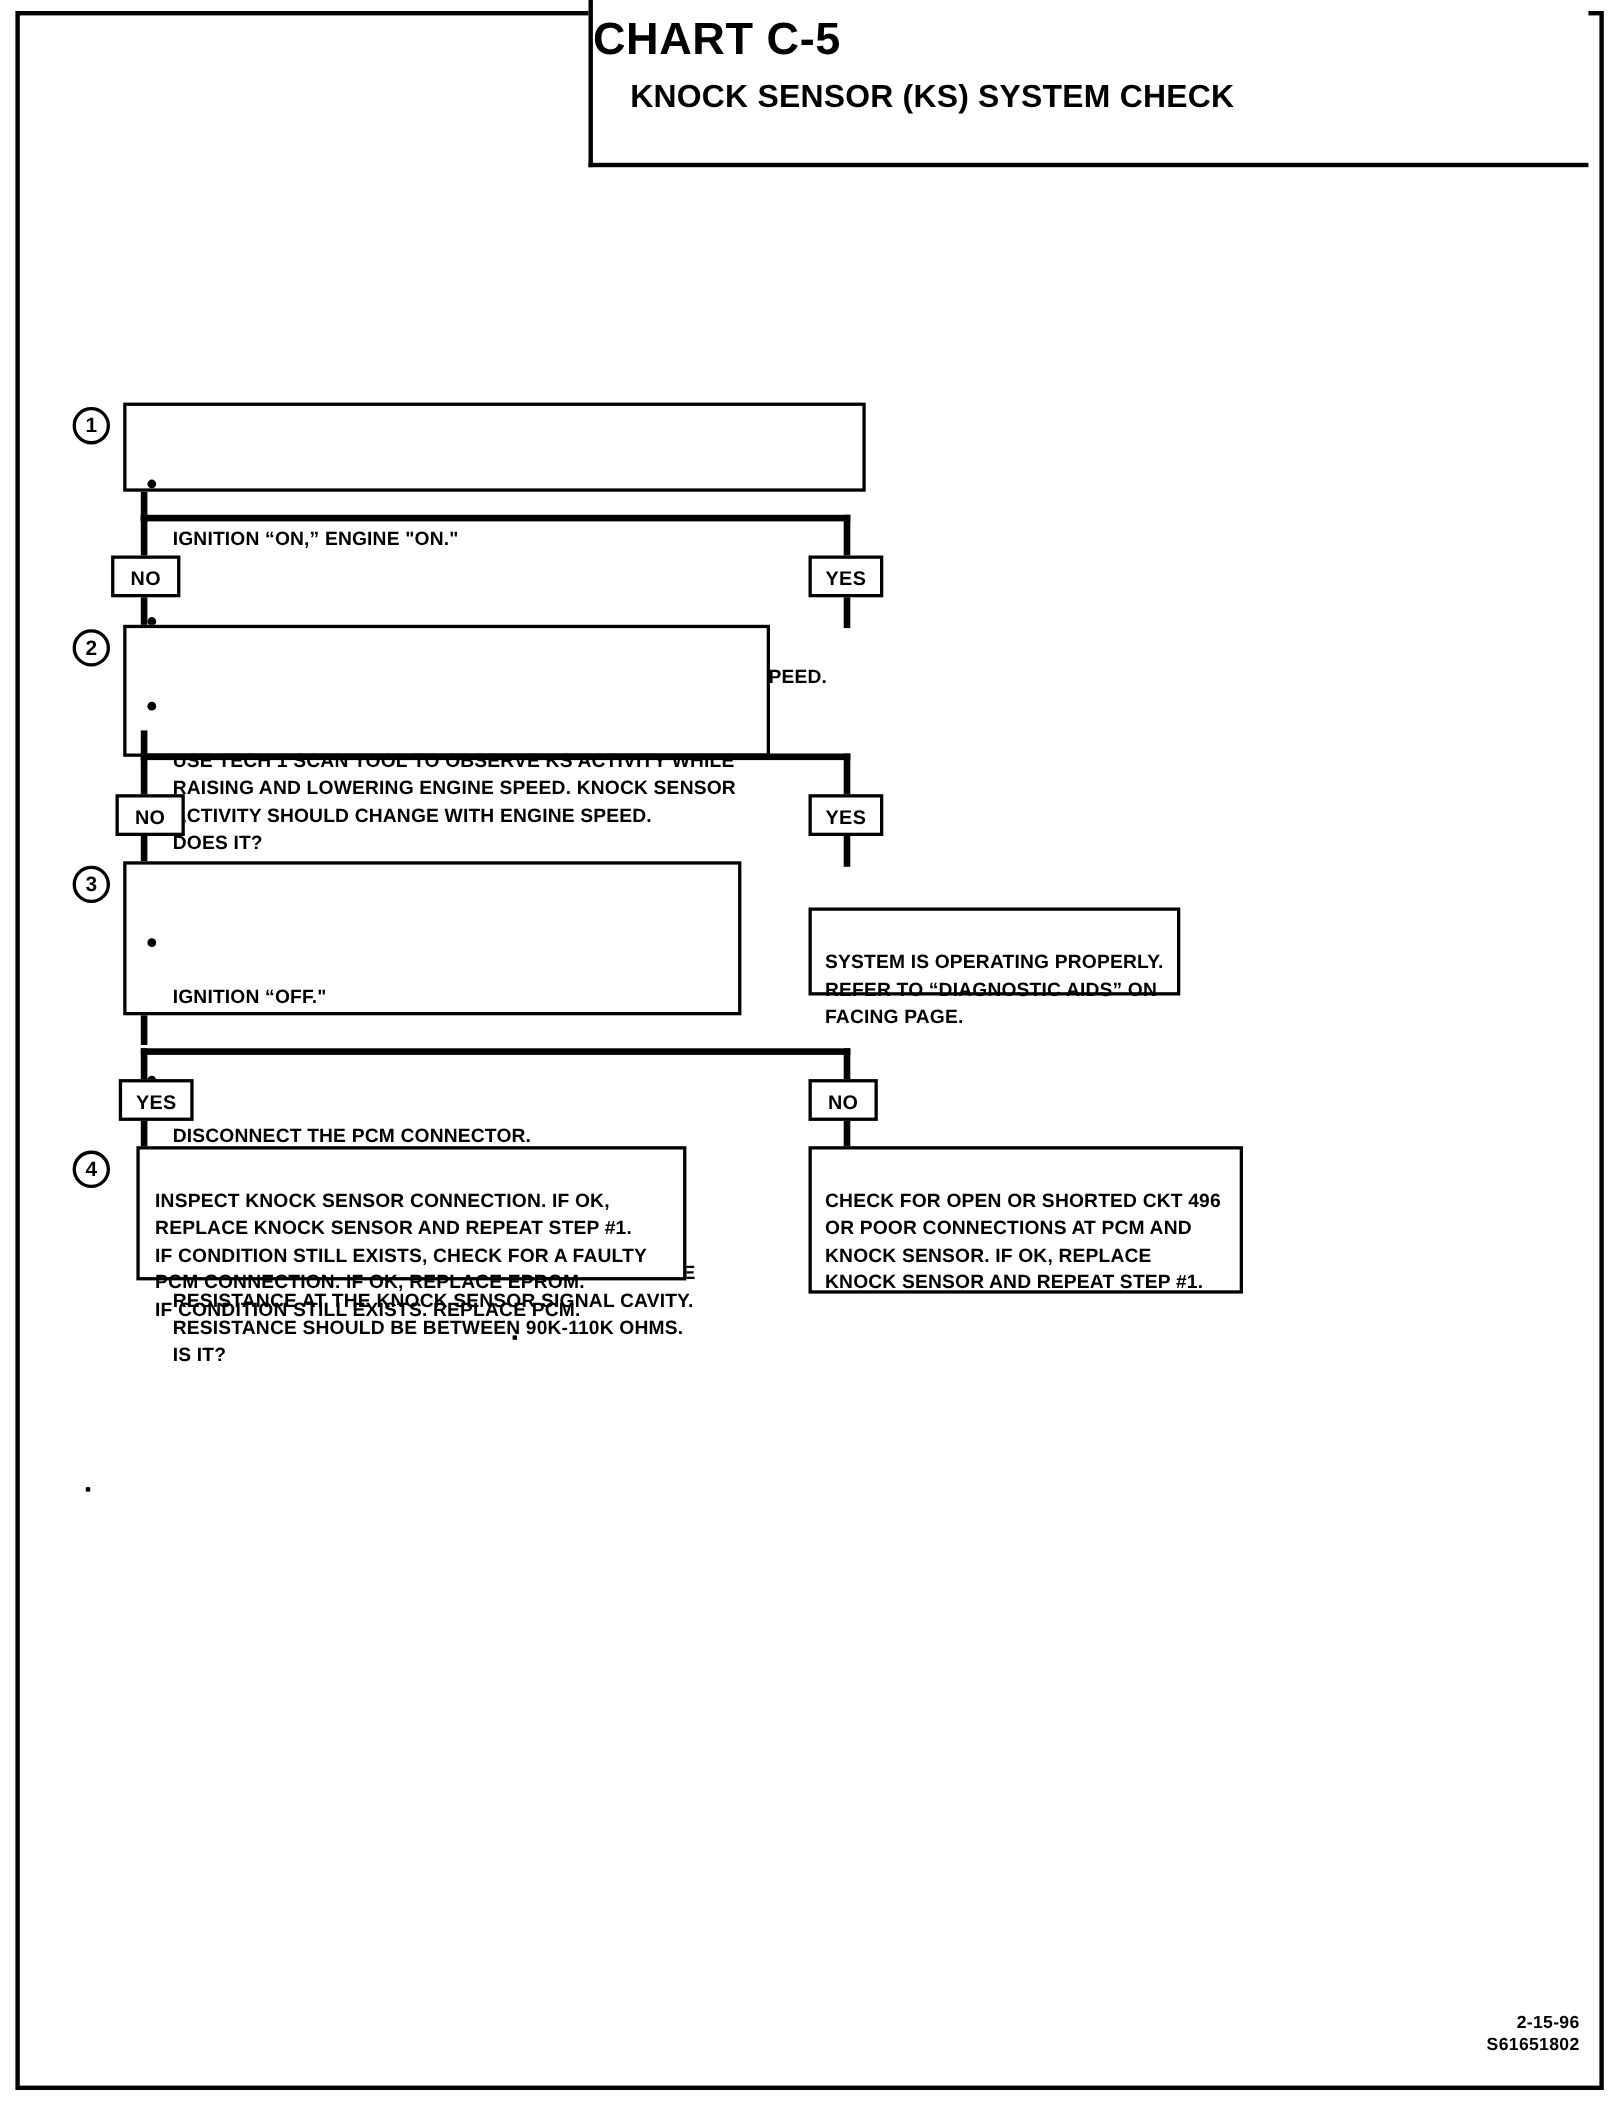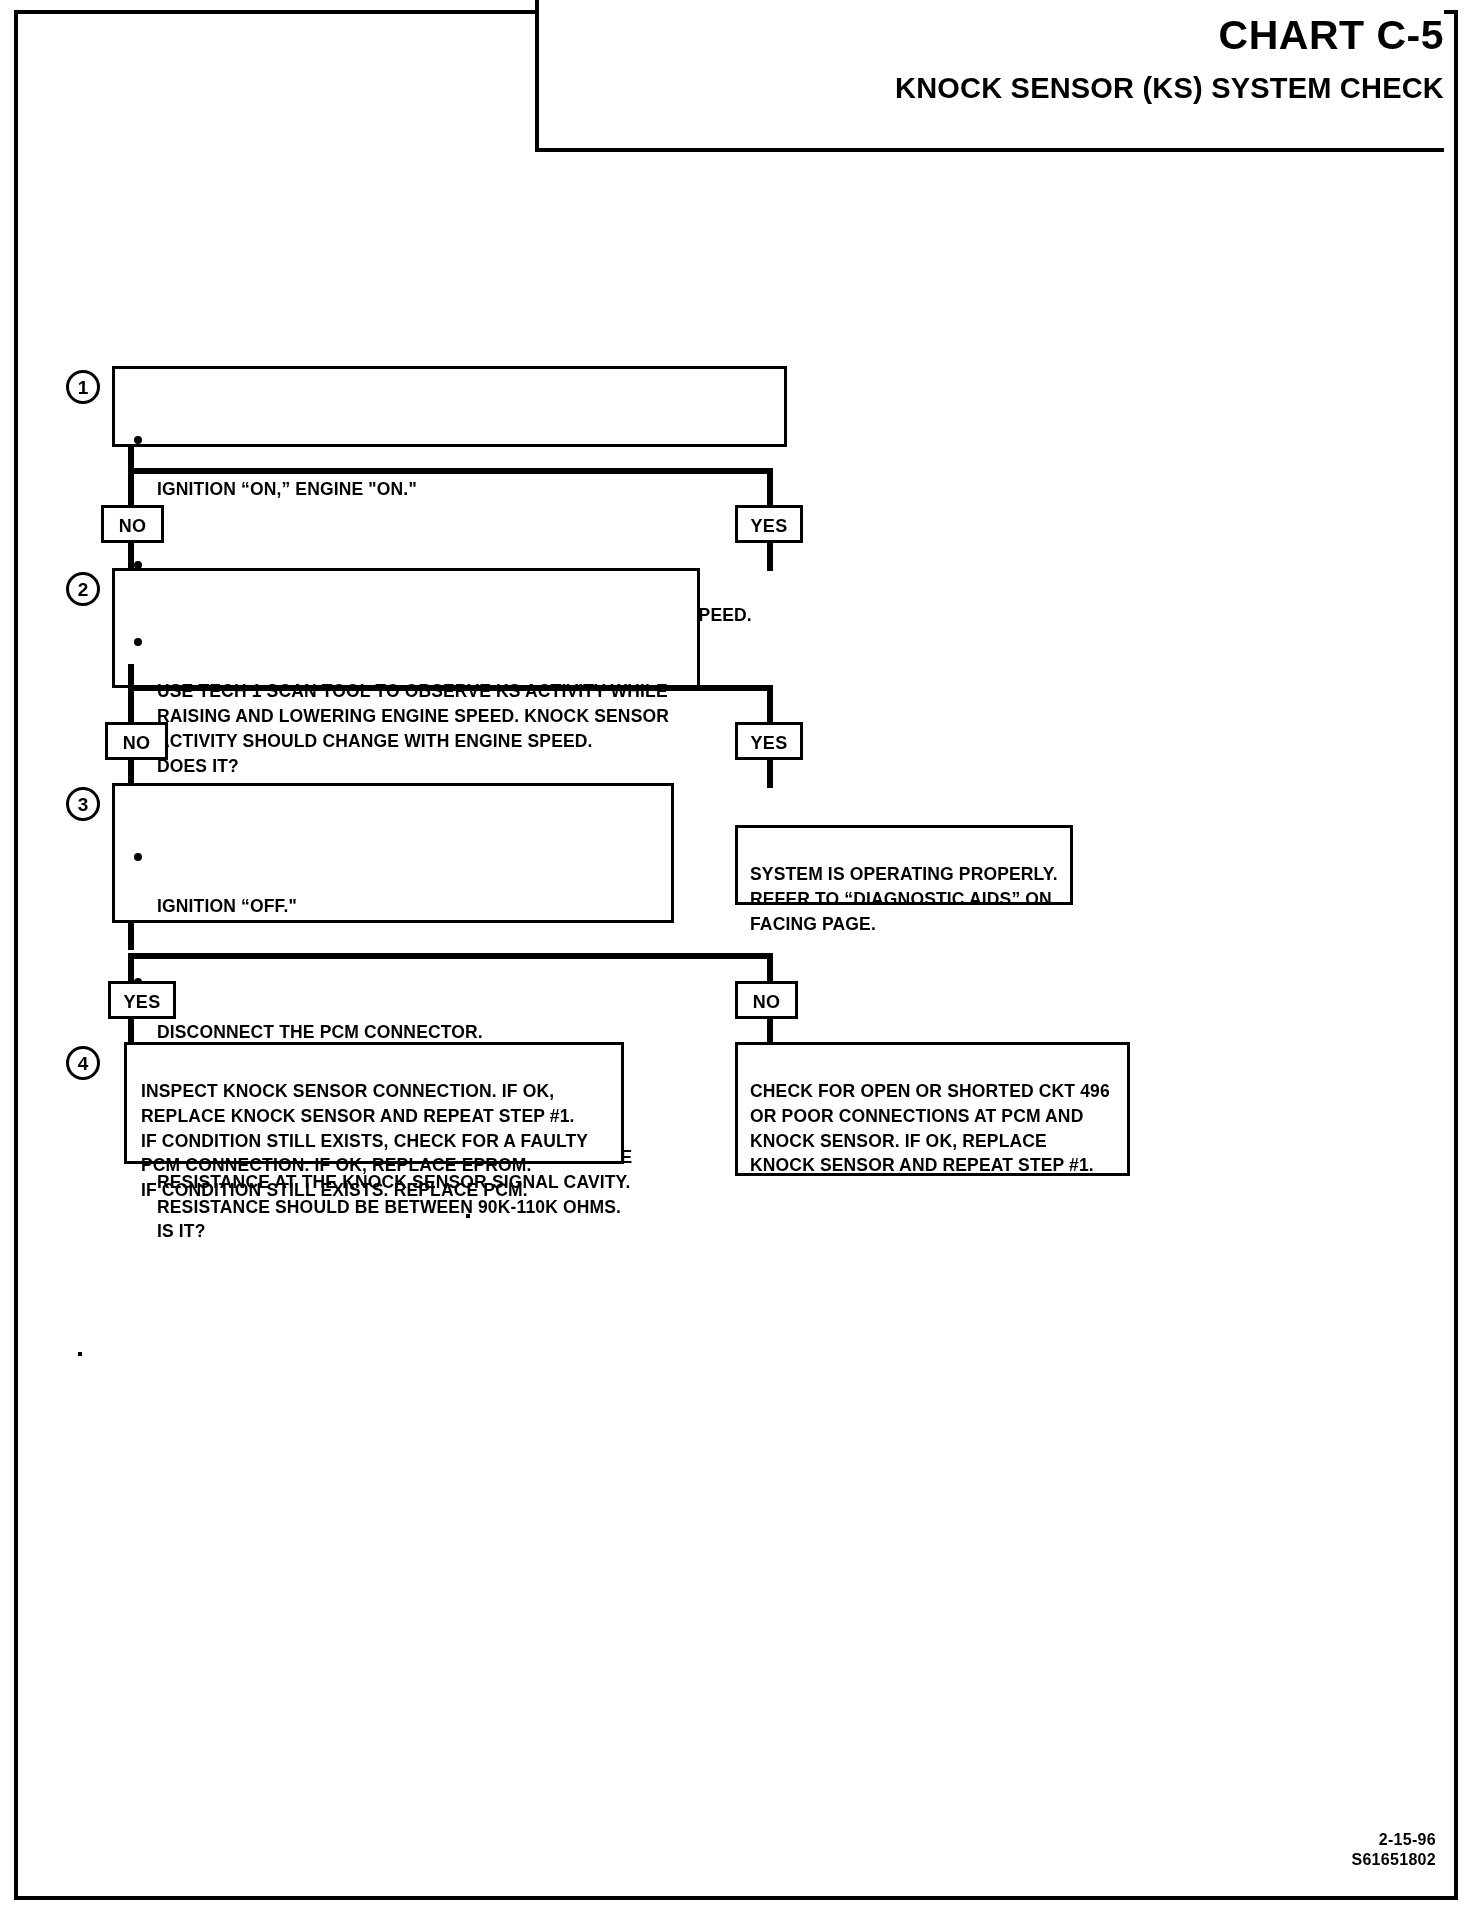--- a/index.html
+++ b/index.html
@@ -25,21 +25,21 @@
   }
 
   
   #title-block {
     position: absolute;
     left: 535px; top: 0px;
     width: 909px; height: 152px;
     border-left: 4px solid #000;
     border-bottom: 4px solid #000;
     background: #fff;
-    text-align: right;
+    text-align: left;
     padding-top: 14px;
   }
   #chart-number {
     font-size: 41px;
     font-weight: bold;
     letter-spacing: 0.5px;
     line-height: 1.05;
     margin-bottom: 14px;
   }
   .title-line {

